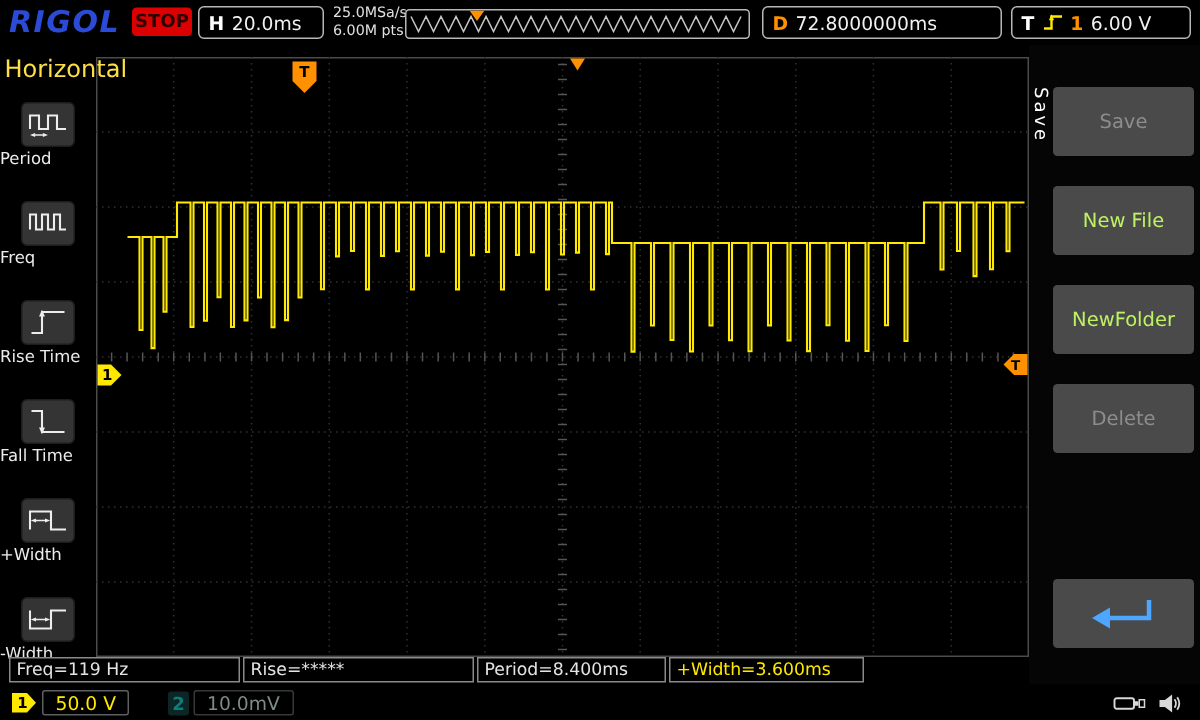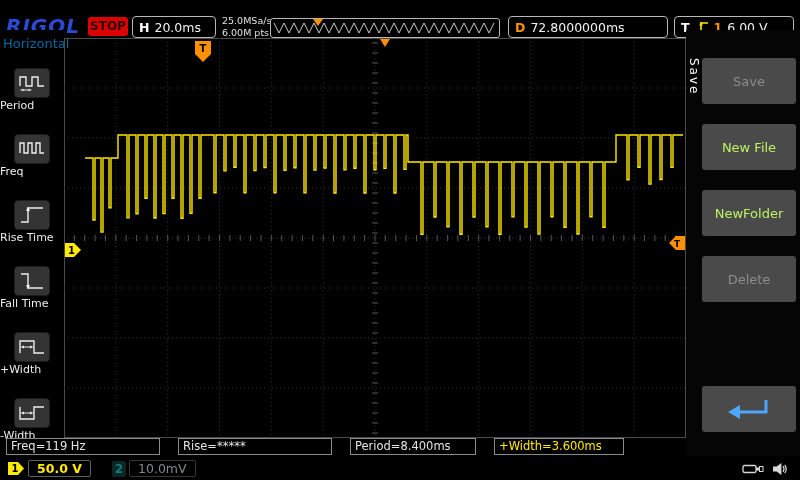--- a/index.html
+++ b/index.html
@@ -2,62 +2,62 @@
 <html><head>
 <meta charset="utf-8">
 <style>
   *{margin:0;padding:0;box-sizing:border-box}
   html,body{background:#222}
   #screen{position:relative;width:800px;height:480px;background:#000;overflow:hidden;
           font-family:"DejaVu Sans",sans-serif;color:#fff}
   .abs{position:absolute}
 
   
-  #top-bar{left:0;top:12px;width:800px;height:30px;background:#000}
+  #top-bar{left:0;top:0;width:800px;height:30px;background:#000}
   .logo{left:6px;top:2px;font-size:20px;font-weight:800;letter-spacing:1px;color:#2b4bd7;font-style:italic}
   .stop{left:88px;top:5px;width:40px;height:19px;background:#dd0000;color:#2a0000;font-weight:bold;
         font-size:12px;text-align:center;line-height:19px;border-radius:3px}
   .tbox{height:22px;top:4px;border:1px solid #b8b8b8;border-radius:4px;display:flex;align-items:center;
         gap:5px;padding:0 6px;font-size:12.5px;color:#f2f2f2;background:#000}
   .hlbl{font-weight:bold;color:#fff}
   .dlbl{font-weight:bold;color:#ff9000}
   .tsrc{font-weight:bold;color:#ff9000}
   .acq{left:222px;top:3px;font-size:9.5px;line-height:12px;color:#e0e0e0}
   .prevbox{left:270px;top:6px;width:230px;height:20px;border:1px solid #b8b8b8;border-radius:3px;background:#000}
 
   
   #left-panel{left:0;top:30px;width:64px;height:425px;background:#000}
-  .lp-title{position:absolute;left:3px;top:6px;font-size:13px;color:#0369a1}
+  .lp-title{position:absolute;left:3px;top:6px;font-size:16px;color:#fde047}
   .lp-item{position:absolute;left:0;width:64px;text-align:left;cursor:pointer}
   .lp-icon{width:36px;height:30px;margin:0 auto 2px;background:#343434;border:1px solid #1d1d1d;
            border-radius:4px;display:flex;align-items:center;justify-content:center}
   .lp-label{color:#ececec;font-size:11px;line-height:12px}
 
   
   #plot-svg{left:64px;top:38px}
   #plot-svg text{font-family:"DejaVu Sans",sans-serif}
 
   
   #right-panel{left:686px;top:30px;width:114px;height:426px;background:#050505}
   .tab-vert{position:absolute;left:1px;top:28px;width:14px;color:#fff;font-size:12px;
             writing-mode:vertical-rl;letter-spacing:2px}
   .menu-btn{position:absolute;left:16px;width:94px;height:46px;background:#4a4a4a;border-radius:3px;
             color:#bef264;font-size:13px;display:flex;align-items:center;justify-content:center;cursor:pointer}
   .menu-btn.disabled{color:#8d8d8d;cursor:default}
 
   
   #measure-row{left:6px;top:438px;height:17px;display:flex}
-  .meas{height:17px;border:1px solid #8a8a8a;margin-right:18px;font-size:11.5px;color:#e4e4e4;
+  .meas{height:17px;border:1px solid #8a8a8a;margin-right:2px;font-size:11.5px;color:#e4e4e4;
         line-height:15px;padding-left:4px;background:#000;white-space:nowrap}
   .meas.hl{color:#ffe900}
 
   
   #channel-bar{left:0;top:457px;width:800px;height:23px;background:#000}
   .chgrp{position:absolute;top:3px;display:flex;align-items:center;gap:3px;cursor:pointer}
-  .chv1{border:1px solid #5f5f5f;border-radius:2px;padding:0 8px;color:#ffe900;font-weight:bold;
+  .chv1{border:1px solid #5f5f5f;border-radius:2px;padding:0 8px;color:#ffe900;font-weight:normal;
         font-size:12.5px;height:17px;line-height:15px}
   .ch2badge{display:inline-block;width:14px;height:16px;background:#0c2626;color:#0e7d7d;font-weight:bold;
             font-size:12px;text-align:center;line-height:16px;border-radius:2px}
   .chv2{border:1px solid #383838;border-radius:2px;padding:0 8px;color:#7f8b8b;font-size:12.5px;
         height:17px;line-height:15px}
   .bar-icon{position:absolute;top:5px}
 </style>
 </head>
 <body>
 

